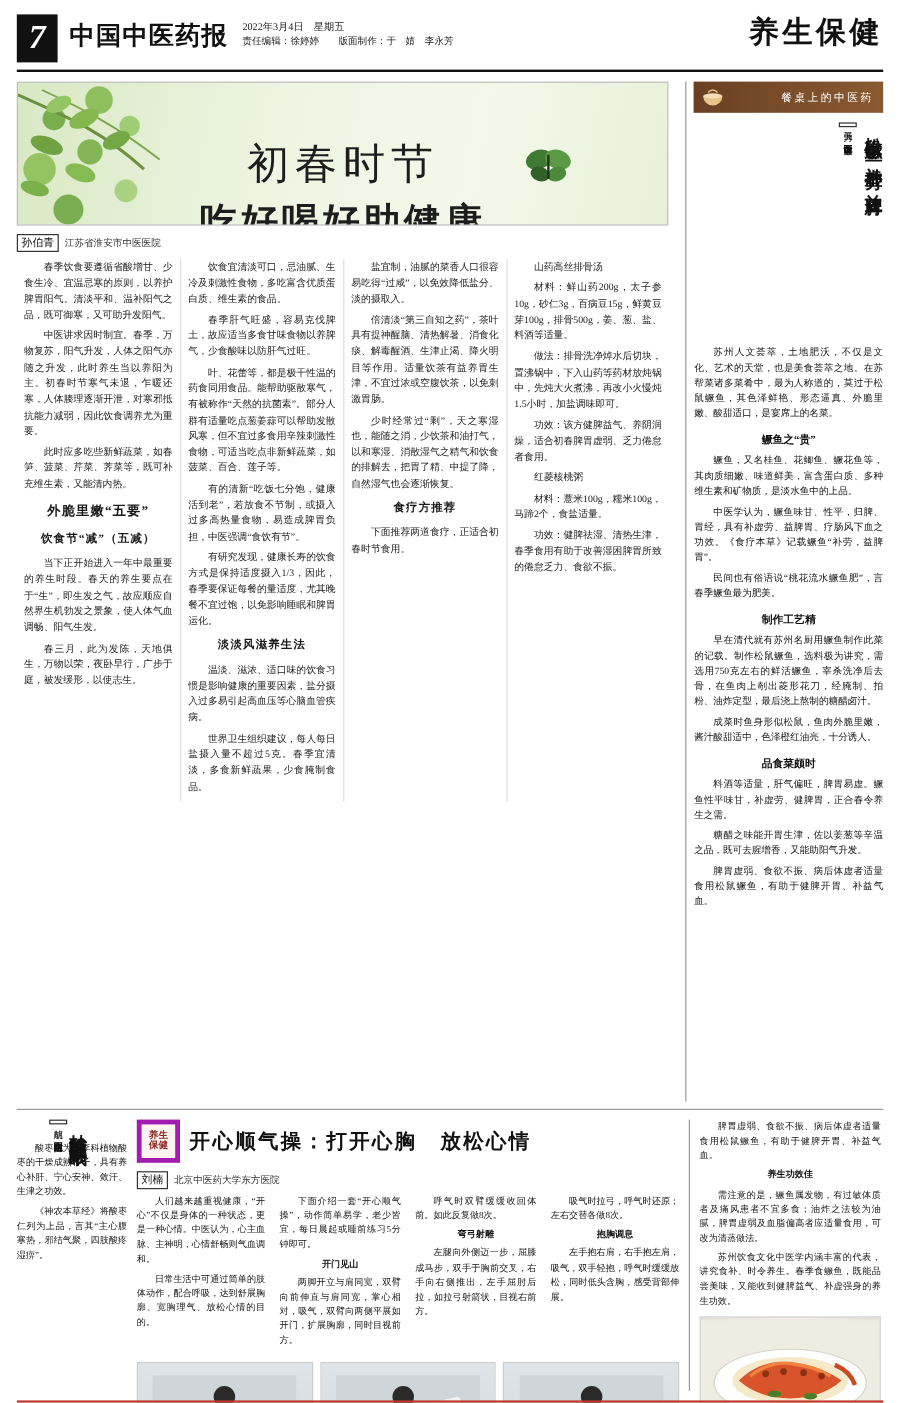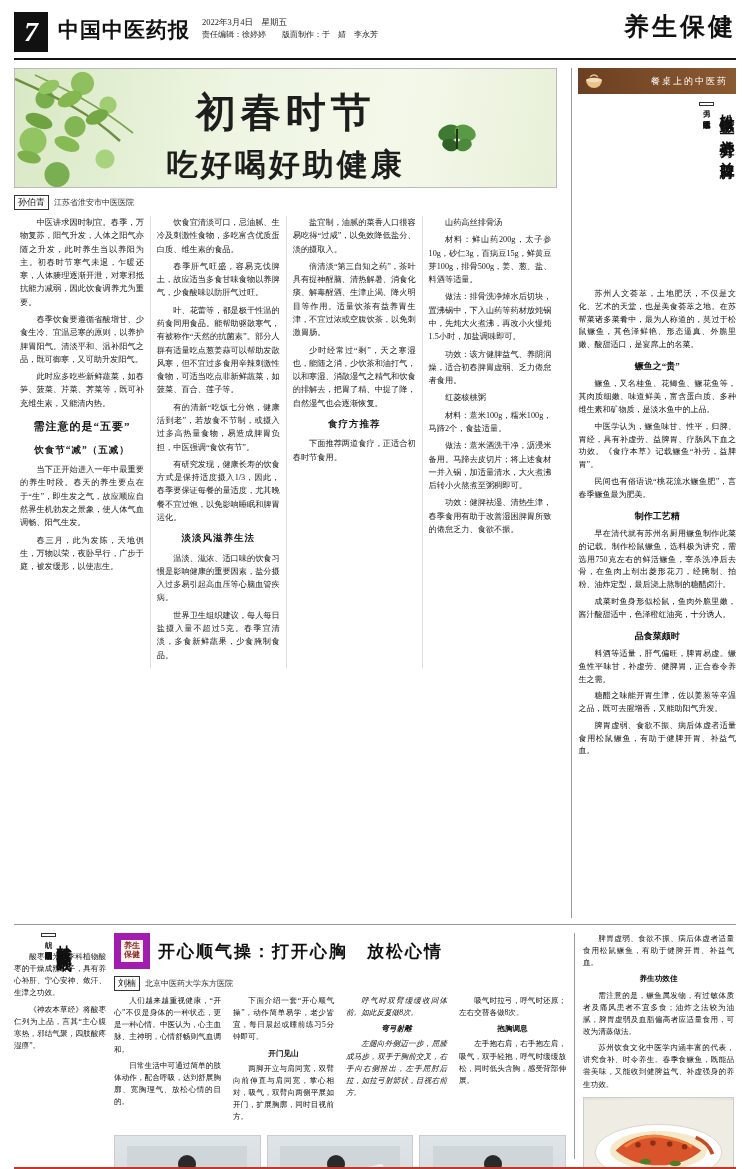--- a/index.html
+++ b/index.html
@@ -42,21 +42,21 @@
      background:radial-gradient(circle at 20% 25%, #6ea83f 0 9px, transparent 10px),
                 radial-gradient(circle at 45% 12%, #87bb52 0 11px, transparent 12px),
                 radial-gradient(circle at 12% 60%, #8cc057 0 13px, transparent 14px),
                 radial-gradient(circle at 40% 48%, #79b048 0 10px, transparent 11px),
                 radial-gradient(circle at 62% 30%, #9ac96a 0 8px, transparent 9px),
                 radial-gradient(circle at 28% 88%, #6fa844 0 12px, transparent 13px),
                 radial-gradient(circle at 60% 75%, #a3cf77 0 9px, transparent 10px);
      opacity:.9; }
   .hero-branch { position:absolute; left:0; top:0; width:160px; height:118px; }
   .hero-txt { position:absolute; left:0; right:0; top:16px; text-align:center; }
-  .hero-l1 { font-size:40px; font-weight:bold; letter-spacing:5px; color:#1d1d1d; }
+  .hero-l1 { font-size:35px; font-weight:normal; letter-spacing:5px; color:#1d1d1d;margin-top:28px; }
   .hero-l2 { font-size:31px; font-weight:bold; letter-spacing:3px; color:#1d1d1d; margin-top:4px; }
   .hero-bfly { position:absolute; right:78px; top:52px; }
 
   
   .byline { display:flex; align-items:center; margin-top:7px; font-size:8.5px; }
   .byline .box { border:1px solid #333; padding:0 3px; font-size:9px; margin-right:5px;font-family:Liberation Serif, serif; }
   .byline .org { color:#333; font-size:8px; }
 
   
   .cols4 { display:flex; margin-top:6px; height:452px; }
@@ -85,21 +85,21 @@
   
   .lower { display:flex; margin-top:6px; border-top:1px solid #999; padding-top:8px; height:235px; }
   .low-left { width:92px; }
   .low-mid { width:468px; padding:0 8px; }
   .low-right { width:160px; padding-left:8px; border-left:1px solid #999; }
   .vtitle { font-size:15px; font-weight:bold; letter-spacing:2px; }
   .tiny { font-size:7.6px; line-height:1.6; text-align:justify; }
   .tiny p { margin:0 0 4px; text-indent:2em; }
 
   .ex-head { display:flex; align-items:center; }
-  .ex-logo { width:36px; height:36px; border:7px solid #a21caf; color:#8a2b20; font-size:8px;
+  .ex-logo { width:36px; height:36px; border:4px solid #a21caf; color:#8a2b20; font-size:8px;
      display:flex; align-items:center; justify-content:center; text-align:center; line-height:1.1;
      background:#fdf4f2; margin-right:8px; font-weight:bold;}
   .ex-title { font-size:17px; font-weight:bold; letter-spacing:2px; }
   .photos { display:flex; gap:6px; margin-top:8px; }
   .photo { flex:1; height:120px; border:1px solid #ccc; position:relative; overflow:hidden;
      background:linear-gradient(#dfe4e8,#c9d1d6); }
   .person { position:absolute; left:50%; transform:translateX(-50%); bottom:16px; }
 
   .dish { height:92px; border:1px solid #ccc; margin-top:6px; position:relative; overflow:hidden;
      background:radial-gradient(circle at 50% 60%, #f2efe8 0 40%, #e6e1d6 100%); }
@@ -152,24 +152,24 @@
       </div>
 
       <div class="byline">
         <span class="box">孙伯青</span>
         <span class="org">江苏省淮安市中医医院</span>
       </div>
 
       <div class="cols4">
 
         <div class="col">
+          <p>春季饮食要遵循省酸增甘、少食生冷、宜温忌寒的原则，以养护脾胃阳气。清淡平和、温补阳气之品，既可御寒，又可助升发阳气。</p>
           <p>中医讲求因时制宜。春季，万物复苏，阳气升发，人体之阳气亦随之升发，此时养生当以养阳为主。初春时节寒气未退，乍暖还寒，人体腠理逐渐开泄，对寒邪抵抗能力减弱，因此饮食调养尤为重要。</p>
-          <p>春季饮食要遵循省酸增甘、少食生冷、宜温忌寒的原则，以养护脾胃阳气。清淡平和、温补阳气之品，既可御寒，又可助升发阳气。</p>
           <p>此时应多吃些新鲜蔬菜，如春笋、菠菜、芹菜、荠菜等，既可补充维生素，又能清内热。</p>
-          <div class="sub-h">需注意的是“五要”</div>
+          <div class="sub-h">外脆里嫩“五要”</div>
           <div class="sub-h2">饮食节“减”（五减）</div>
           <p>当下正开始进入一年中最重要的养生时段。春天的养生要点在于“生”，即生发之气，故应顺应自然界生机勃发之景象，使人体气血调畅、阳气生发。</p>
           <p>春三月，此为发陈，天地俱生，万物以荣，夜卧早行，广步于庭，被发缓形，以使志生。</p>
         </div>
 
         <div class="col">
           <p>饮食宜清淡可口，忌油腻、生冷及刺激性食物，多吃富含优质蛋白质、维生素的食品。</p>
           <p>春季肝气旺盛，容易克伐脾土，故应适当多食甘味食物以养脾气，少食酸味以防肝气过旺。</p>
           <p>叶、花蕾等，都是极干性温的药食同用食品。能帮助驱散寒气，有被称作“天然的抗菌素”。部分人群有适量吃点葱姜蒜可以帮助发散风寒，但不宜过多食用辛辣刺激性食物，可适当吃点非新鲜蔬菜，如菠菜、百合、莲子等。</p>
           <p>有的清新“吃饭七分饱，健康活到老”，若放食不节制，或摄入过多高热量食物，易造成脾胃负担，中医强调“食饮有节”。</p>
@@ -187,21 +187,20 @@
           <p>下面推荐两道食疗，正适合初春时节食用。</p>
         </div>
 
         <div class="col">
           <p>山药高丝排骨汤</p>
           <p>材料：鲜山药200g，太子参10g，砂仁3g，百病豆15g，鲜黄豆芽100g，排骨500g，姜、葱、盐、料酒等适量。</p>
           <p>做法：排骨洗净焯水后切块，置沸锅中，下入山药等药材放炖锅中，先炖大火煮沸，再改小火慢炖1.5小时，加盐调味即可。</p>
           <p>功效：该方健脾益气、养阴润燥，适合初春脾胃虚弱、乏力倦怠者食用。</p>
           <p>红菱核桃粥</p>
           <p>材料：薏米100g，糯米100g，马蹄2个，食盐适量。</p>
-          <p>做法：薏米酒洗干净，沥浸米备用。马蹄去皮切片；将上述食材一并入锅，加适量清水，大火煮沸后转小火熬煮至粥稠即可。</p>
           <p>功效：健脾祛湿、清热生津，春季食用有助于改善湿困脾胃所致的倦怠乏力、食欲不振。</p>
         </div>
       </div>
     </div>
 
     <div class="divider-v"></div>
 
     <div class="right">
       <div class="r-banner">
         <svg class="bowl" viewBox="0 0 20 20">
@@ -267,21 +266,21 @@
       <div style="display:flex; margin-top:4px;">
         <div class="tiny" style="width:25%; padding-right:6px;">
           <p>人们越来越重视健康，“开心”不仅是身体的一种状态，更是一种心情。中医认为，心主血脉、主神明，心情舒畅则气血调和。</p>
           <p>日常生活中可通过简单的肢体动作，配合呼吸，达到舒展胸廓、宽胸理气、放松心情的目的。</p>
         </div>
         <div class="tiny" style="width:25%; padding:0 6px;">
           <p>下面介绍一套“开心顺气操”，动作简单易学，老少皆宜，每日晨起或睡前练习5分钟即可。</p>
           <div style="font-weight:bold;text-align:center;margin:3px 0;">开门见山</div>
           <p>两脚开立与肩同宽，双臂向前伸直与肩同宽，掌心相对，吸气，双臂向两侧平展如开门，扩展胸廓，同时目视前方。</p>
         </div>
-        <div class="tiny" style="width:25%; padding:0 6px;font-style:italic;">
+        <div class="tiny" style="width:25%; padding:0 6px;">
           <p>呼气时双臂缓缓收回体前。如此反复做8次。</p>
           <div style="font-weight:bold;text-align:center;margin:3px 0;">弯弓射雕</div>
           <p>左腿向外侧迈一步，屈膝成马步，双手于胸前交叉，右手向右侧推出，左手屈肘后拉，如拉弓射箭状，目视右前方。</p>
         </div>
         <div class="tiny" style="width:25%; padding-left:6px;">
           <p>吸气时拉弓，呼气时还原；左右交替各做8次。</p>
           <div style="font-weight:bold;text-align:center;margin:3px 0;">抱胸调息</div>
           <p>左手抱右肩，右手抱左肩，吸气，双手轻抱，呼气时缓缓放松，同时低头含胸，感受背部伸展。</p>
         </div>
       </div>

